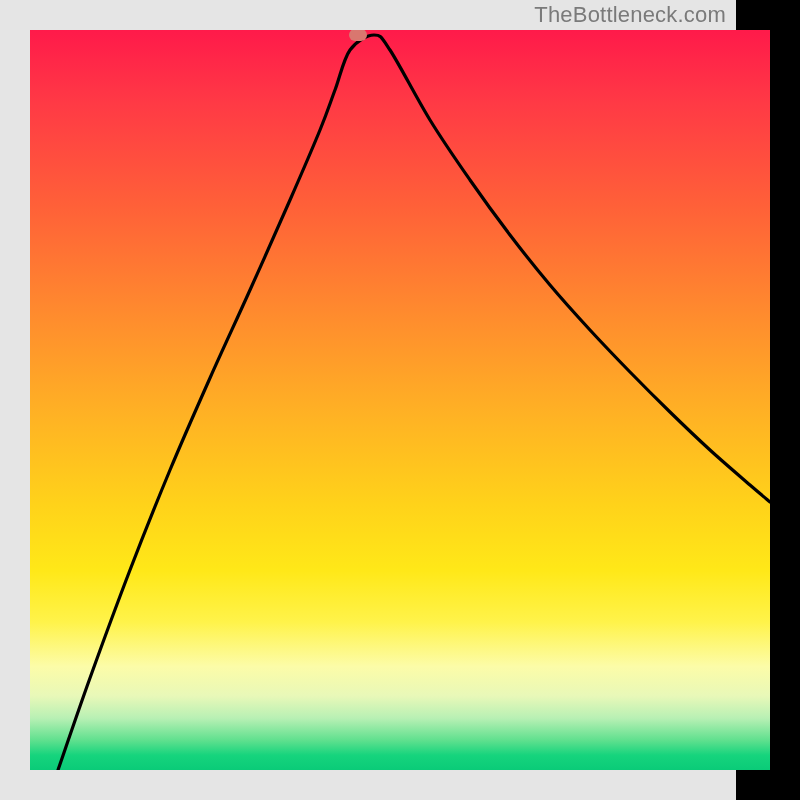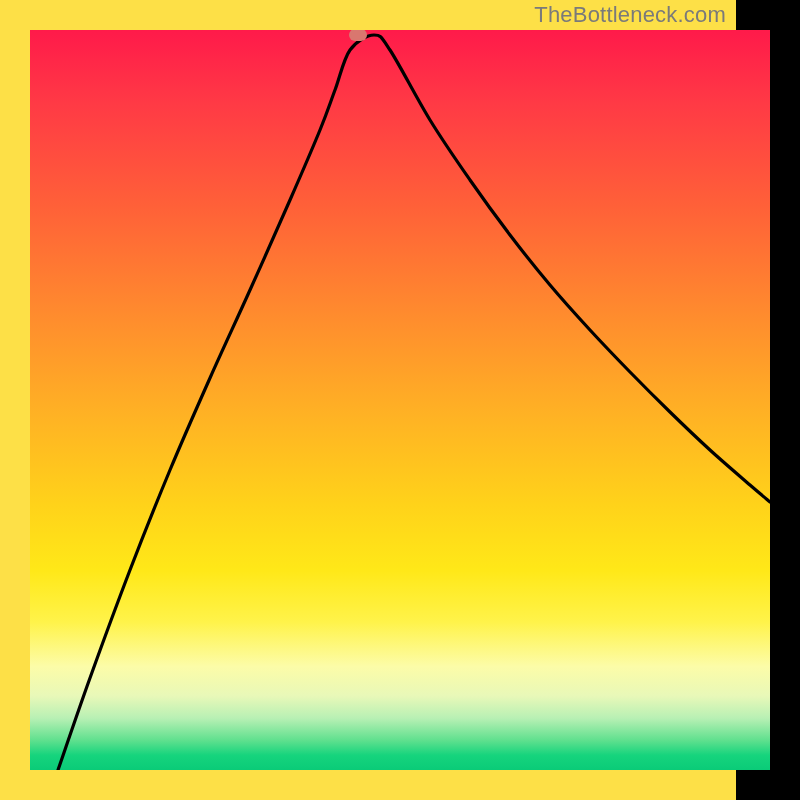--- a/index.html
+++ b/index.html
@@ -10,21 +10,21 @@
     background: #000;
     position: relative;
     font-family: Arial, Helvetica, sans-serif;
   }
   .outer {
     position: absolute;
     top: 0;
     left: 0;
     width: 736px;
     height: 800px;
-    background: #fde047;
+    background: #e5e5e5;
   }
   .watermark {
     position: absolute;
     top: 2px;
     right: 10px;
     color: #7a7a7a;
     font-size: 22px;
     font-weight: 500;
     letter-spacing: 0.2px;
     z-index: 10;

